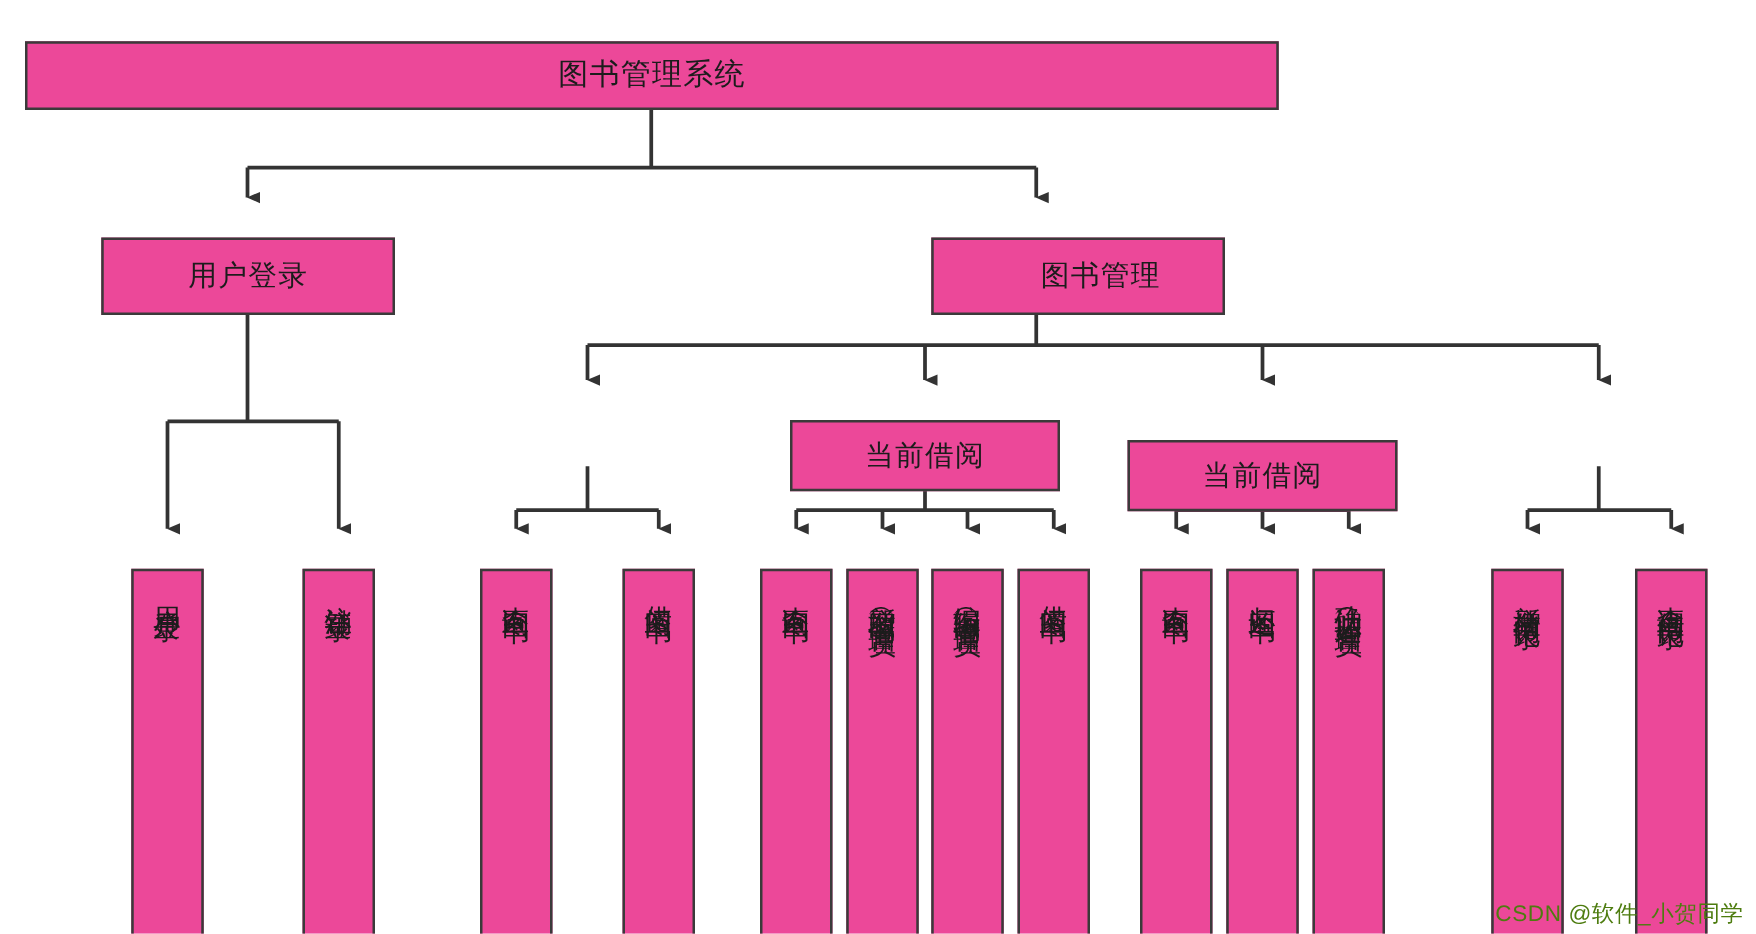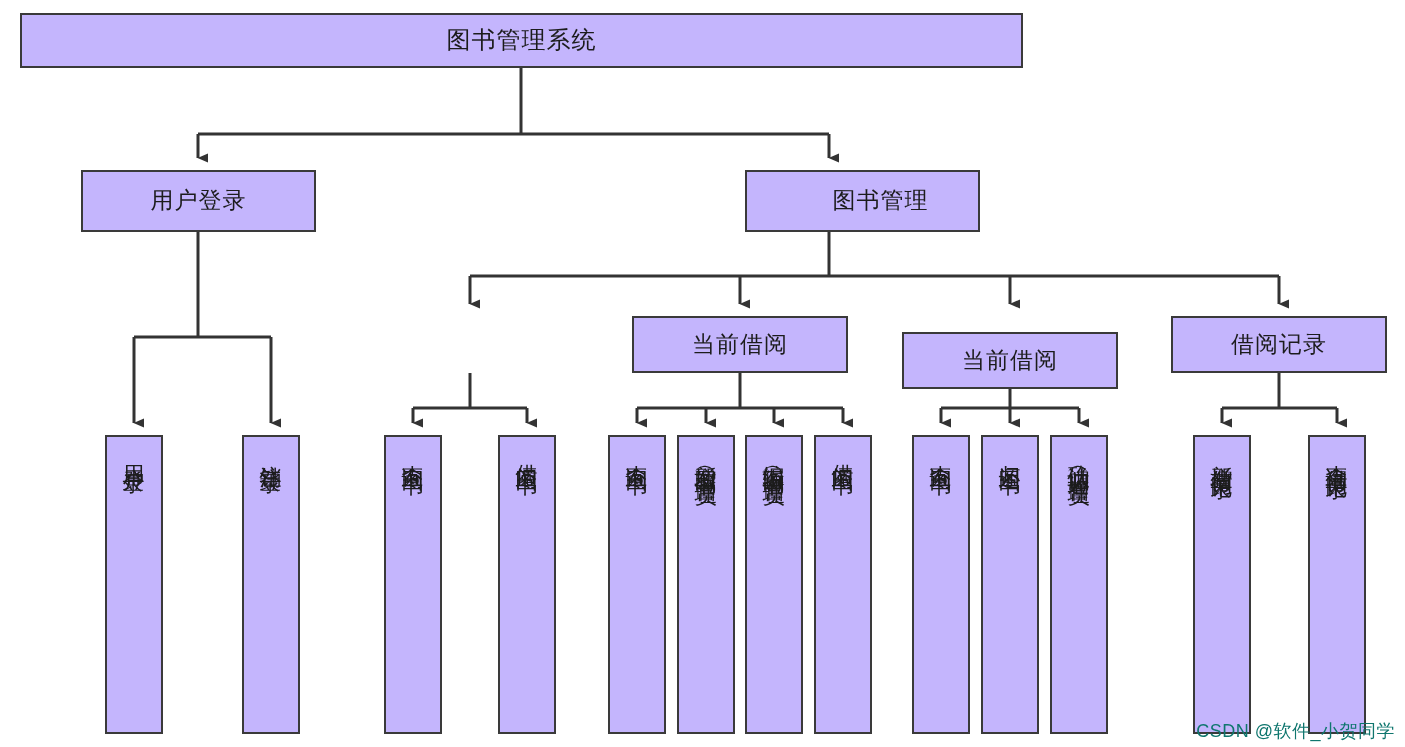--- a/index.html
+++ b/index.html
@@ -17,26 +17,27 @@
   }
   svg#wires{
     position:absolute;
     left:0; top:0;
     width:1405px; height:747px;
     pointer-events:none;
   }
   .node{
     position:absolute;
     box-sizing:border-box;
-    background:#c4b5fd;
+    background:#ec4899;
     border:2px solid #3a3a3a;
     display:flex;
     align-items:center;
     justify-content:center;
     color:#1c1c1c;
+    margin-top:20px;
   }
   .node.h{
     font-size:23px;
     letter-spacing:1px;
     line-height:1.2;
   }
   .node.root{
     font-size:24px;
   }
   
@@ -53,21 +54,21 @@
     line-height:1.05;
     letter-spacing:3px;
     white-space:nowrap;
     text-align:left;
   }
   .watermark{
     position:absolute;
     right:10px;
     bottom:4px;
     font-size:18px;
-    color:#0f766e;
+    color:#4d7c0f;
     letter-spacing:0.5px;
     white-space:nowrap;
     font-family:"Liberation Sans","DejaVu Sans",sans-serif;
   }
 </style>
 </head>
 <body>
 
 <div id="stage">
 
@@ -126,21 +127,20 @@
 
   <div class="node h" style="left:81px; top:170px; width:235px; height:62px;">用户登录</div>
 
   <div class="node h" style="left:745px; top:170px; width:235px; height:62px;padding-left:36px;">图书管理</div>
 
 
   <div class="node h" style="left:632px; top:316px; width:216px; height:57px;">当前借阅</div>
 
   <div class="node h" style="left:902px; top:332px; width:216px; height:57px;">当前借阅</div>
 
-  <div class="node h" style="left:1171px; top:316px; width:216px; height:57px;">借阅记录</div>
 
   <div class="node v" style="left:105px; top:435px; width:58px; height:299px;">
     <span class="vtext">用户登录</span>
   </div>
 
   <div class="node v" style="left:242px; top:435px; width:58px; height:299px;">
     <span class="vtext">注销登录</span>
   </div>
 
   <div class="node v" style="left:384px; top:435px; width:58px; height:299px;">

